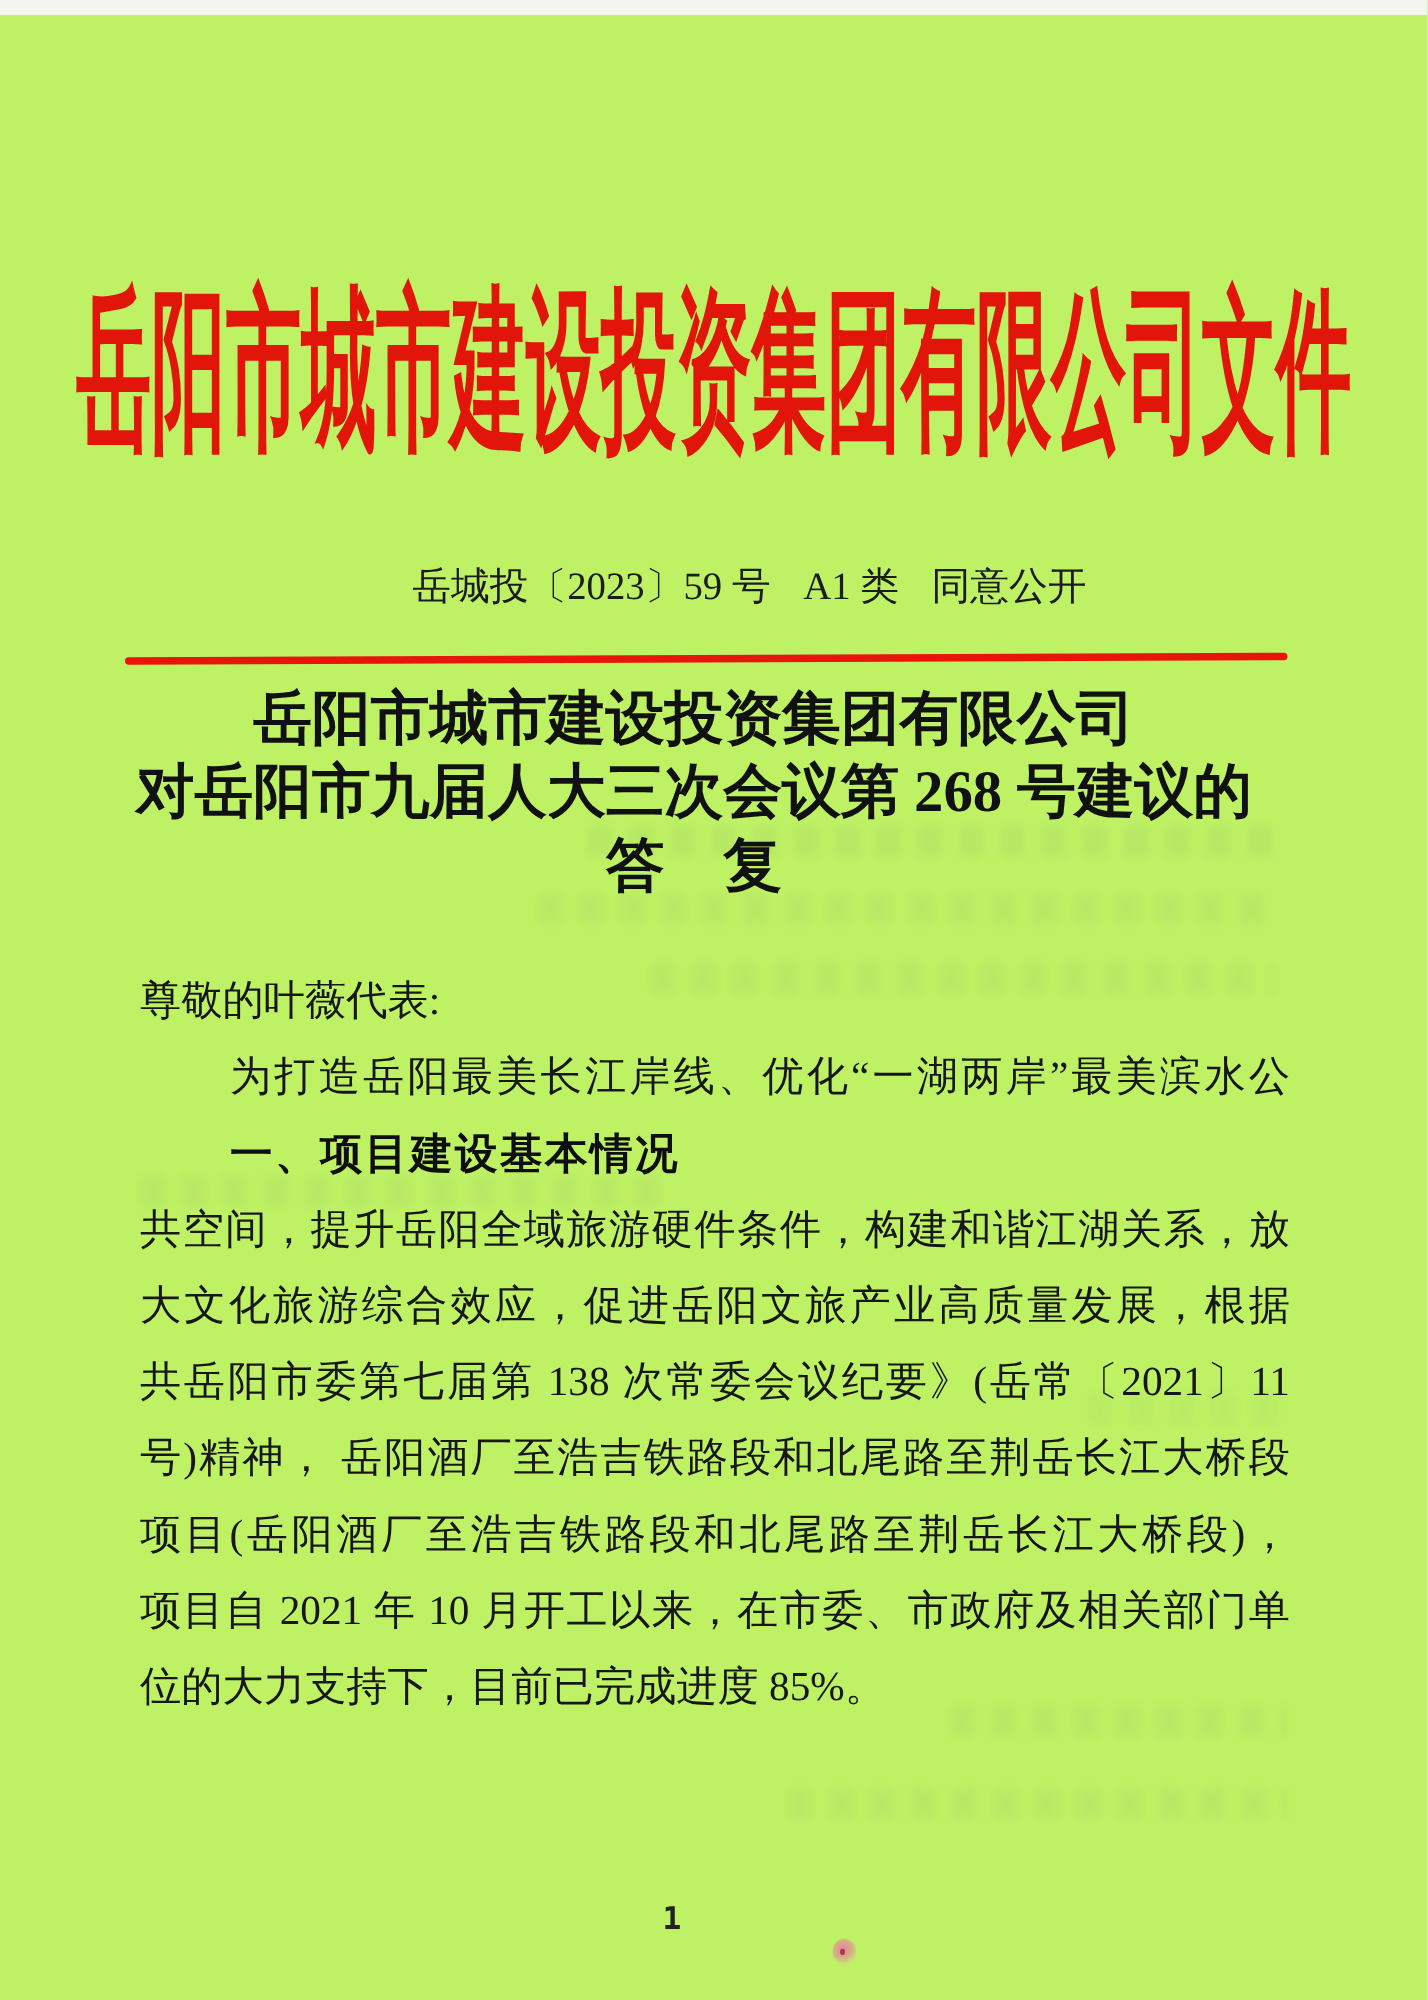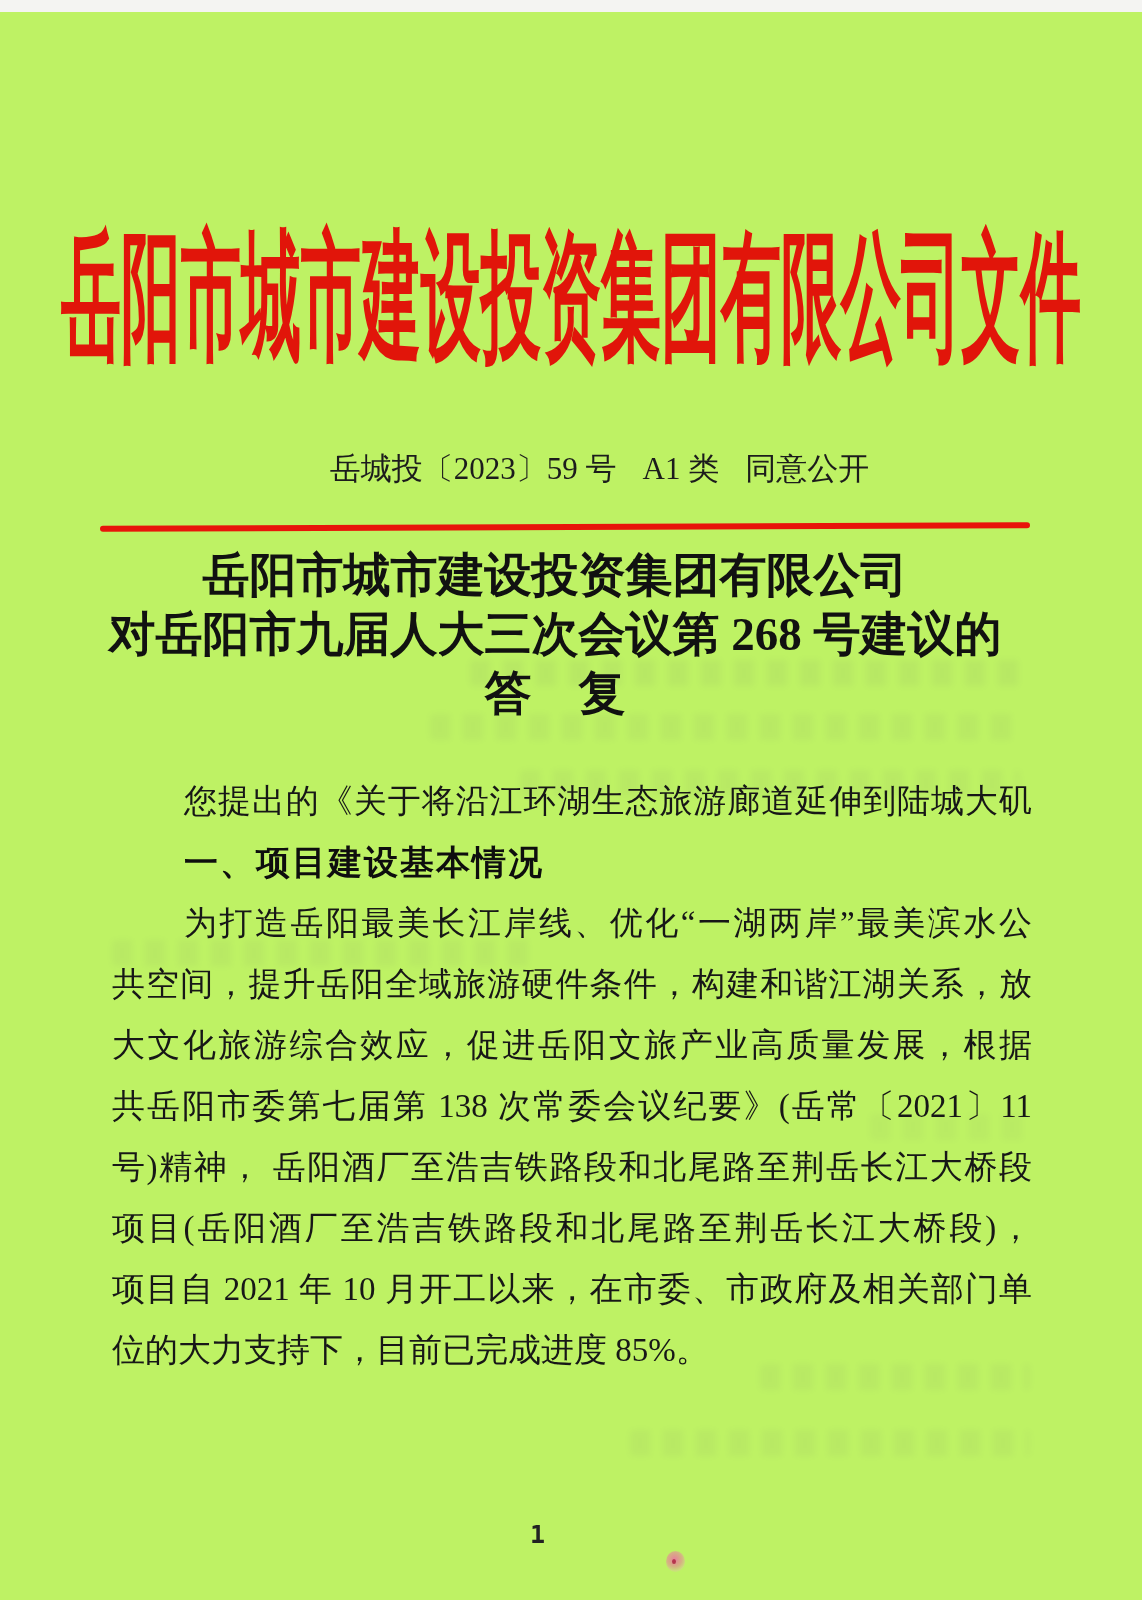--- a/index.html
+++ b/index.html
@@ -105,23 +105,23 @@
 
   <div class="red-rule"></div>
 
   <div class="doc-title">
     <div>岳阳市城市建设投资集团有限公司</div>
     <div>对岳阳市九届人大三次会议第 268 号建议的</div>
     <div>答　复</div>
   </div>
 
   <div class="doc-body">
-    <div class="line indent justify">您提出的《关于将沿江环湖生态旅游廊道延伸到陆城大矶</div>
+    <div class="line">尊敬的叶薇代表:</div>
+    <div class="line indent justify">为打造岳阳最美长江岸线、优化“一湖两岸”最美滨水公</div>
     <div class="line indent heading">一、项目建设基本情况</div>
-    <div class="line indent justify">为打造岳阳最美长江岸线、优化“一湖两岸”最美滨水公</div>
     <div class="line justify">共空间，提升岳阳全域旅游硬件条件，构建和谐江湖关系，放</div>
     <div class="line justify">大文化旅游综合效应，促进岳阳文旅产业高质量发展，根据《中</div>
     <div class="line justify">共岳阳市委第七届第 138 次常委会议纪要》(岳常〔2021〕11</div>
     <div class="line justify">号)精神， 岳阳酒厂至浩吉铁路段和北尾路至荆岳长江大桥段</div>
     <div class="line justify">项目(岳阳酒厂至浩吉铁路段和北尾路至荆岳长江大桥段)，</div>
     <div class="line justify">项目自 2021 年 10 月开工以来，在市委、市政府及相关部门单</div>
     <div class="line">位的大力支持下，目前已完成进度 85%。</div>
   </div>
 
   <div class="page-number">1</div>

